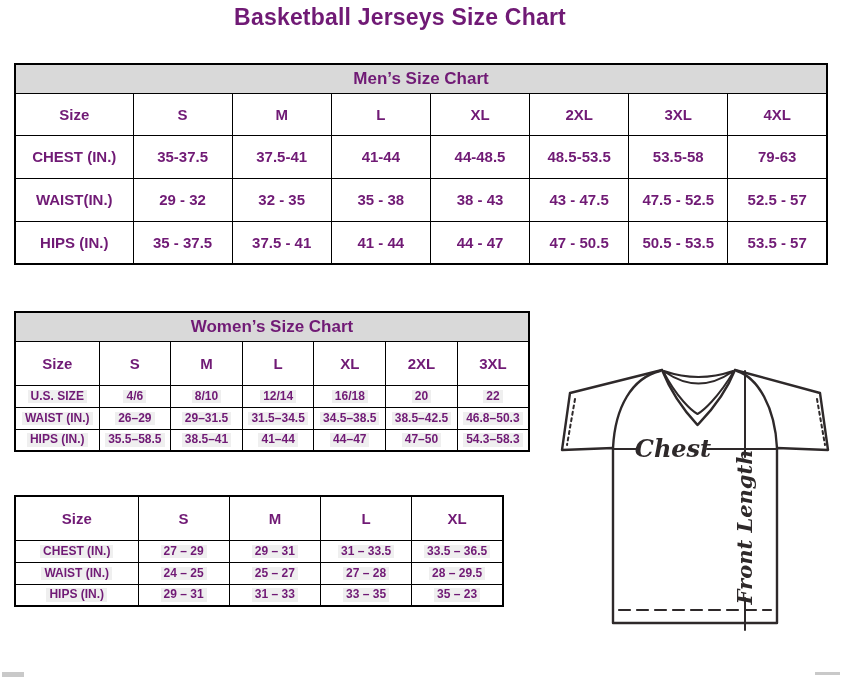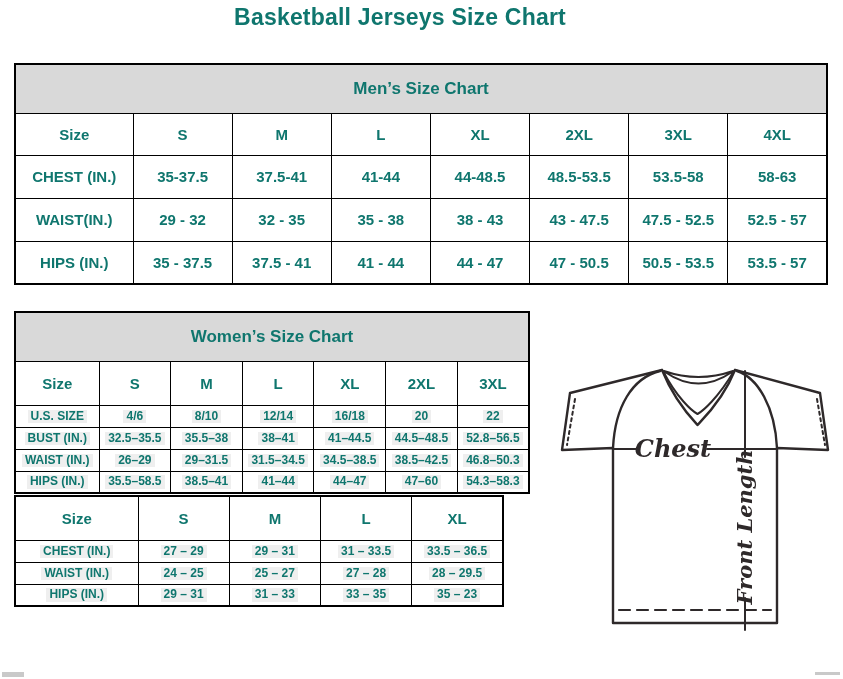--- a/index.html
+++ b/index.html
@@ -1,25 +1,25 @@
 <!DOCTYPE html>
 <html><head>
 <meta charset="utf-8">
 <style>
   html,body{margin:0;padding:0;background:#fff;}
   #page{position:relative;width:843px;height:679px;background:#fff;overflow:hidden;
-        font-family:"Liberation Sans",sans-serif;color:#0f766e;}
+        font-family:"Liberation Sans",sans-serif;color:#701a75;}
   #title{position:absolute;top:4px;left:0;width:800px;text-align:center;
          font-size:23px;font-weight:bold;letter-spacing:0.2px;}
   table.size-table{position:absolute;border-collapse:collapse;table-layout:fixed;
          border:2px solid #000;background:#fff;}
   table.size-table td{border:1.5px solid #000;text-align:center;vertical-align:middle;
          font-weight:bold;padding:0;}
   td.tbl-title{background:#d9d9d9;font-size:17px;}
-  tr.row-title{height:49px;}
+  tr.row-title{height:29px;}
   #men-table{left:14px;top:63px;width:814px;}
   #men-table tr.row-sizes{height:42px;font-size:15px;}
   #men-table tr.row-data{height:43px;font-size:15px;}
   #women-table{left:14px;top:311px;width:516px;}
   #youth-table{left:14px;top:495px;width:490px;}
   .small-table tr.row-sizes{height:44px;font-size:15px;}
   .small-table tr.row-data{height:22px;font-size:12px;}
   .hl{background:#efefef;padding:0 3px;display:inline-block;line-height:1.15;}
   #jersey{position:absolute;left:556px;top:362px;width:280px;height:310px;}
   #jersey text{font-family:"DejaVu Serif",serif;font-style:italic;font-weight:bold;
@@ -54,21 +54,21 @@
           <td>4XL</td>
         </tr>
         <tr class="row-data">
           <td>CHEST (IN.)</td>
           <td>35-37.5</td>
           <td>37.5-41</td>
           <td>41-44</td>
           <td>44-48.5</td>
           <td>48.5-53.5</td>
           <td>53.5-58</td>
-          <td>58-63</td>
+          <td>79-63</td>
         </tr>
         <tr class="row-data">
           <td>WAIST(IN.)</td>
           <td>29 - 32</td>
           <td>32 - 35</td>
           <td>35 - 38</td>
           <td>38 - 43</td>
           <td>43 - 47.5</td>
           <td>47.5 - 52.5</td>
           <td>52.5 - 57</td>
@@ -105,44 +105,35 @@
         <tr class="row-data">
           <td><span class="hl">U.S. SIZE</span></td>
           <td><span class="hl">4/6</span></td>
           <td><span class="hl">8/10</span></td>
           <td><span class="hl">12/14</span></td>
           <td><span class="hl">16/18</span></td>
           <td><span class="hl">20</span></td>
           <td><span class="hl">22</span></td>
         </tr>
         <tr class="row-data">
-          <td><span class="hl">BUST (IN.)</span></td>
-          <td><span class="hl">32.5–35.5</span></td>
-          <td><span class="hl">35.5–38</span></td>
-          <td><span class="hl">38–41</span></td>
-          <td><span class="hl">41–44.5</span></td>
-          <td><span class="hl">44.5–48.5</span></td>
-          <td><span class="hl">52.8–56.5</span></td>
-        </tr>
-        <tr class="row-data">
           <td><span class="hl">WAIST (IN.)</span></td>
           <td><span class="hl">26–29</span></td>
           <td><span class="hl">29–31.5</span></td>
           <td><span class="hl">31.5–34.5</span></td>
           <td><span class="hl">34.5–38.5</span></td>
           <td><span class="hl">38.5–42.5</span></td>
           <td><span class="hl">46.8–50.3</span></td>
         </tr>
         <tr class="row-data">
           <td><span class="hl">HIPS (IN.)</span></td>
           <td><span class="hl">35.5–58.5</span></td>
           <td><span class="hl">38.5–41</span></td>
           <td><span class="hl">41–44</span></td>
           <td><span class="hl">44–47</span></td>
-          <td><span class="hl">47–60</span></td>
+          <td><span class="hl">47–50</span></td>
           <td><span class="hl">54.3–58.3</span></td>
         </tr>
       </tbody>
     </table>
   <table id="youth-table" class="size-table small-table">
       <colgroup>
         <col style="width: 123px;">
       </colgroup>
       <tbody>
         <tr class="row-sizes">

